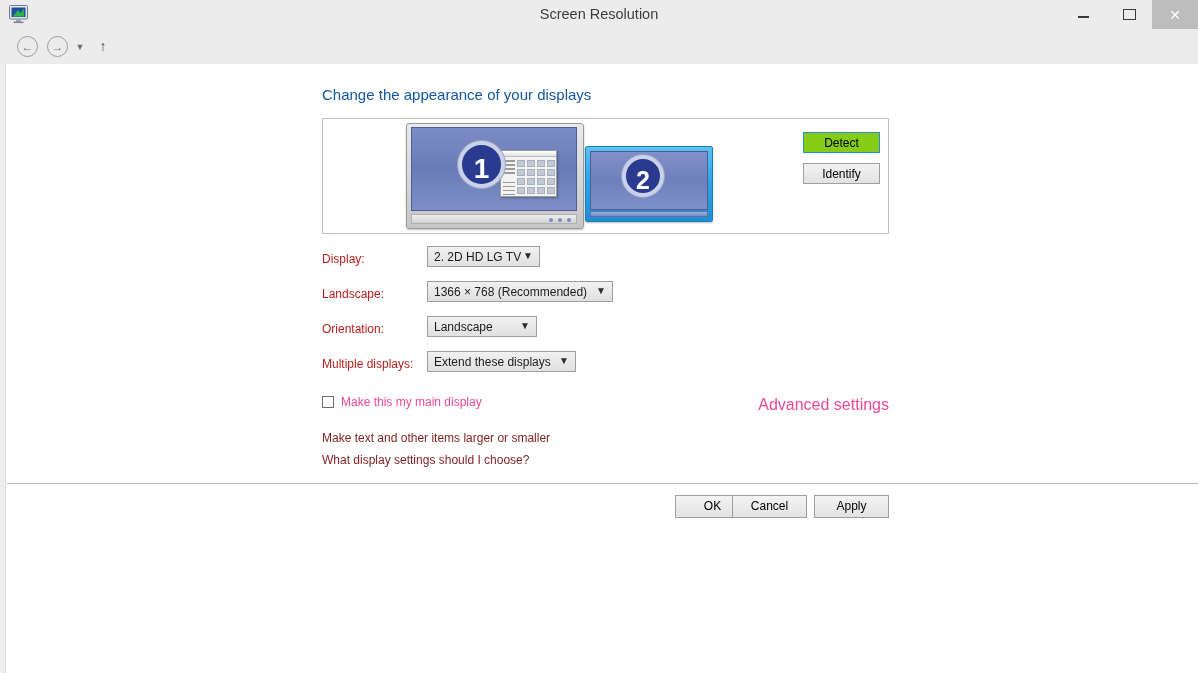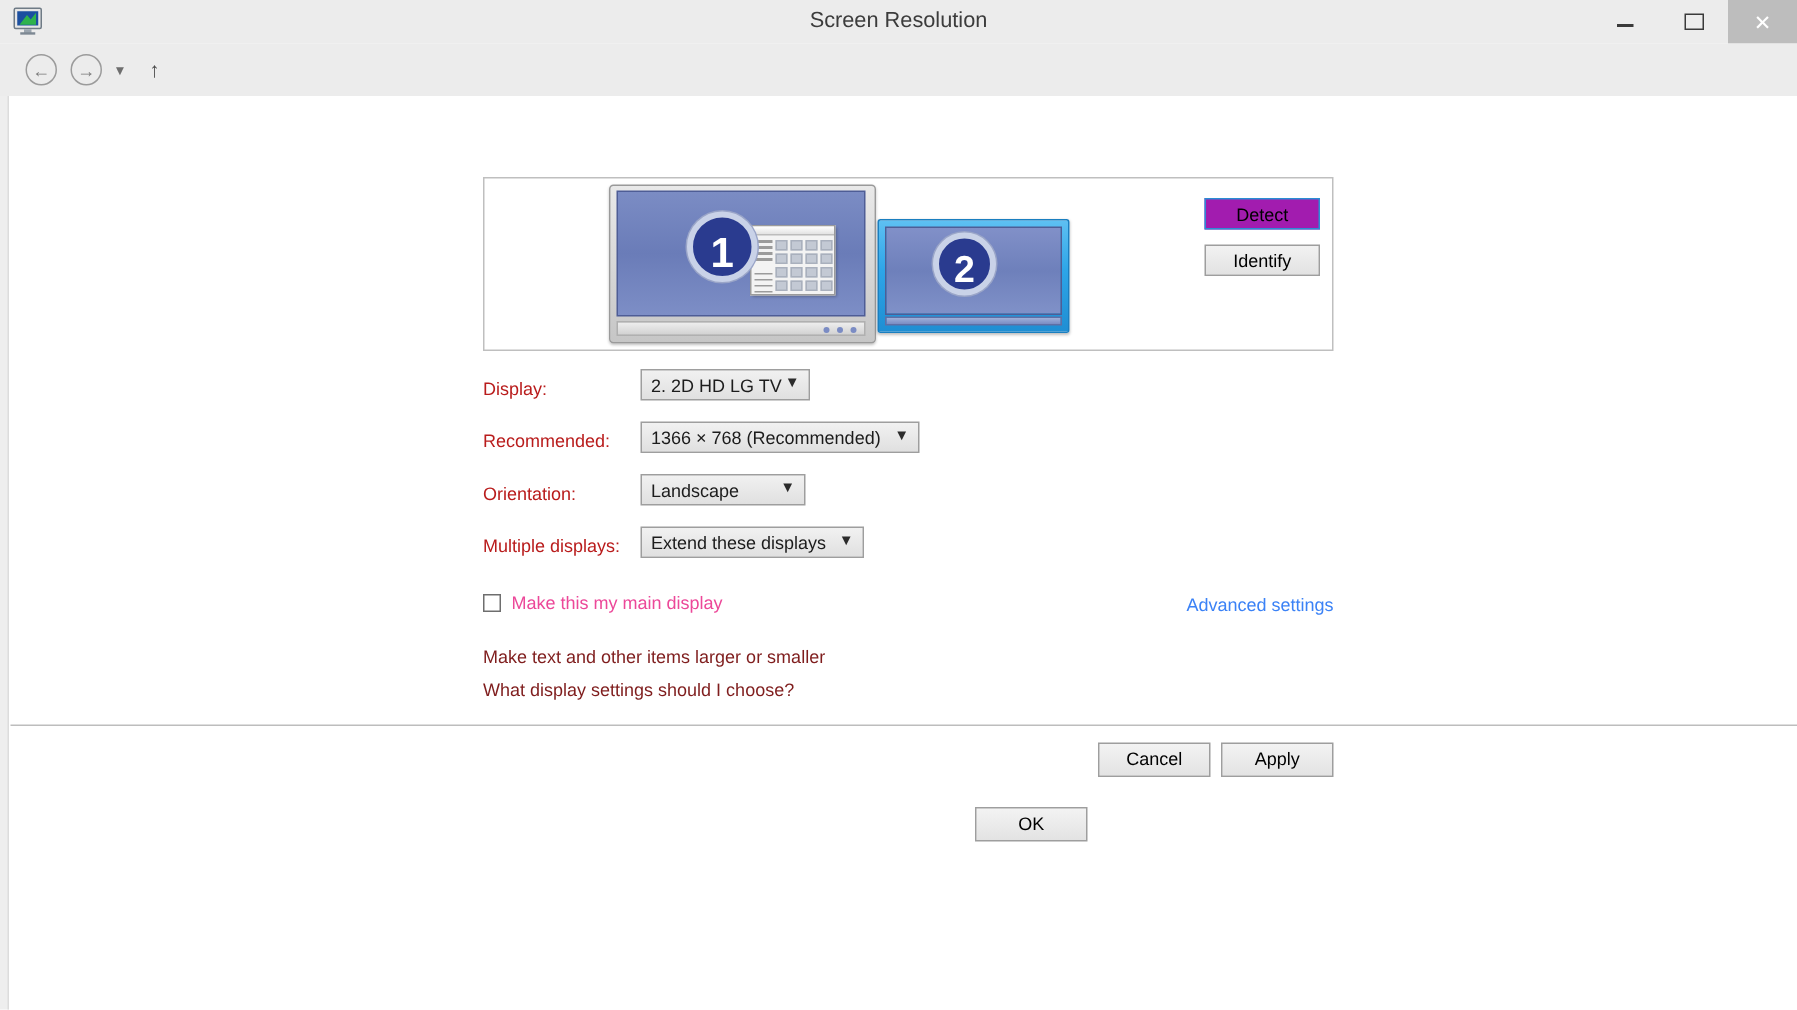--- a/index.html
+++ b/index.html
@@ -384,21 +384,21 @@
     left: 480px;
     width: 77px; height: 21px;
     font-size: 12px;
     text-align: center;
     line-height: 20px;
     box-sizing: border-box;
     color: #000000;
   }
   .btn-detect {
     top: 13px;
-    background: #a21caf;
+    background: #84cc16;
     border: 1px solid #2a8dd4;
   }
   .btn-identify {
     top: 44px;
     background: linear-gradient(180deg,#f2f2f2,#e2e2e2);
     border: 1px solid #9e9e9e;
   }
 
   
   .frow-label {
@@ -451,39 +451,39 @@
     position: absolute;
     left: 322px;
     font-size: 12px;
     color: #7f1d1d;
     white-space: nowrap;
     text-decoration: none;
   }
   .link-adv {
     position: absolute;
     right: 309px; top: 332px;
-    font-size: 12px;
-    color: #3b82f6;
+    font-size: 16px;
+    color: #ec4899;
     white-space: nowrap;
   }
 
   
   .btm-btn {
     position: absolute;
     top: 431px;
     width: 75px; height: 23px;
     background: linear-gradient(180deg,#f3f3f3,#e3e3e3);
     border: 1px solid #9e9e9e;
     box-sizing: border-box;
     font-size: 12px;
     color: #000000;
     text-align: center;
     line-height: 21px;
   }
-  .btn-ok { left: 650px; margin-top: 43px; }
+  .btn-ok { left: 675px; }
   .btn-cancel { left: 732px; }
   .btn-apply { left: 814px; }
 </style>
 </head>
 <body>
 
 <div class="titlebar">
   <span class="title-icon">
     <svg width="21" height="20" viewBox="0 0 21 20">
       <rect x="1.5" y="1.5" width="18" height="13.5" rx="1" fill="#e6e6e6" stroke="#6f7b86"></rect>
@@ -540,20 +540,21 @@
   <div class="searchbox">
     <span class="search-input">Search Control Panel</span>
     <span class="search-icon">⚲</span>
   </div>
 </div>
 
 <div class="content">
   <div class="left-rail"></div>
   <div class="footer-div"></div>
 
+  <div class="page-title">Change the appearance of your displays</div>
 
   <div class="preview">
 
     <div class="mon1">
       <div class="mon1-frame"></div>
       <div class="mon1-screen"></div>
       <div class="mon1-base">
         <span class="mon1-dots">
           <i></i>
             <i></i>
@@ -604,21 +605,21 @@
     <div class="btn-detect">Detect</div>
     <div class="btn-identify">Identify</div>
   </div>
 
   <div class="frow-label" style="top:188px">Display:</div>
   <div class="combo" style="left:427px; top:182px; width:113px;">
     <span class="cv">2. 2D HD LG TV</span>
     <span class="cx">▼</span>
   </div>
 
-  <div class="frow-label" style="top:223px">Recommended:</div>
+  <div class="frow-label" style="top:223px">Landscape:</div>
   <div class="combo" style="left:427px; top:217px; width:186px;text-decoration:underline;">
     <span class="cv">1366 × 768 (Recommended)</span>
     <span class="cx">▼</span>
   </div>
 
   <div class="frow-label" style="top:258px">Orientation:</div>
   <div class="combo" style="left:427px; top:252px; width:110px;">
     <span class="cv">Landscape</span>
     <span class="cx">▼</span>
   </div>

